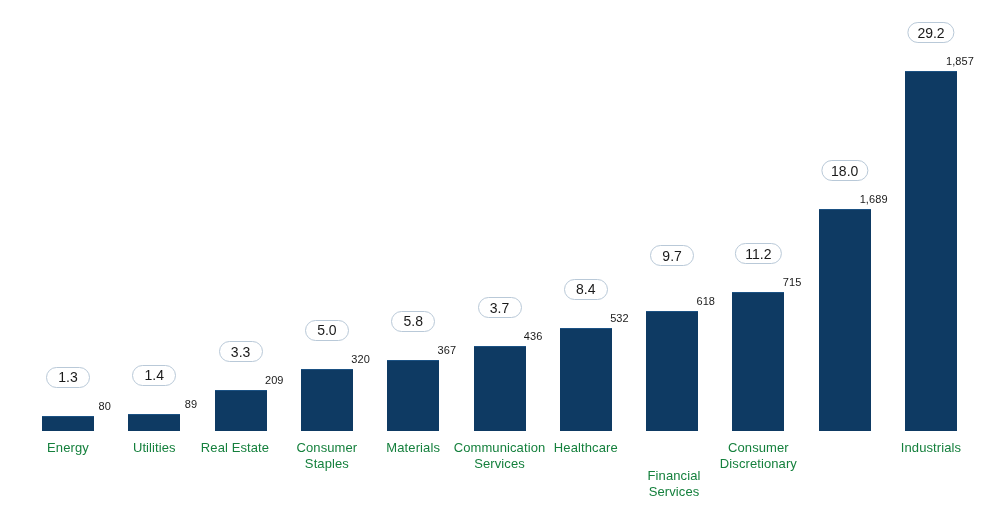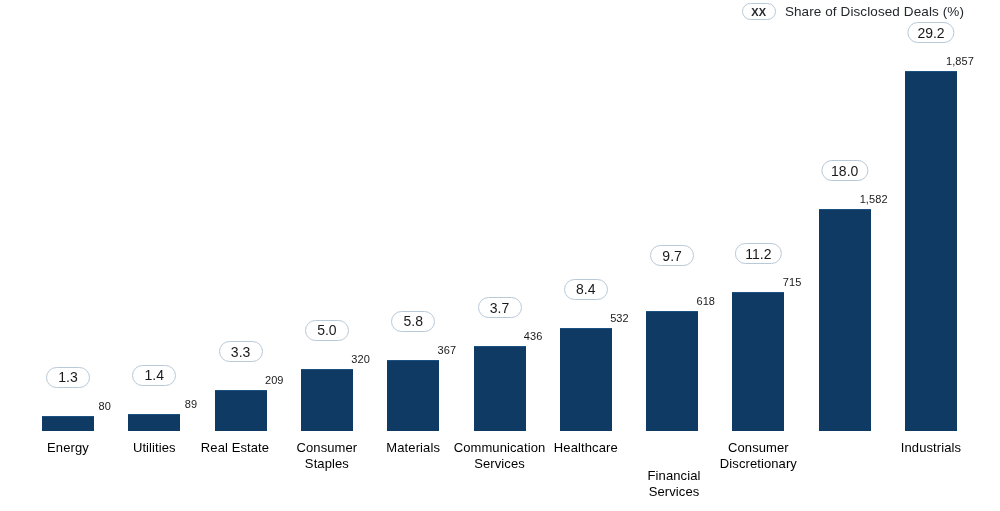--- a/index.html
+++ b/index.html
@@ -114,33 +114,29 @@
     height: 80px;
   }
   .cat-label {
     position: absolute;
     top: 9px;
     width: 96px;
     margin-left: -48px;
     text-align: center;
     font-size: 13px;
     line-height: 16px;
-    color: #000000;
+    color: #15803d;
     letter-spacing: 0.1px;
   }
 </style>
 </head>
 <body>
 
 <div id="chart-root">
 
-  <div class="legend">
-    <span class="legend-pill">XX</span>
-    <span class="legend-label">Share of Disclosed Deals (%)</span>
-  </div>
 
   <div class="plot">
       <div class="bar-col" style="left: 68px;">
         <div class="bar" style="height: 15.5089px; background: rgb(14, 58, 99); border-top-color: rgb(27, 81, 131);"></div>
         <div class="value-label" style="bottom: 19.5089px;">80</div>
         <div class="share-pill" style="bottom: 43.5089px; border-color: rgb(185, 201, 216); margin-top: 16px;">1.3</div>
       </div>
       <div class="bar-col" style="left: 154.3px;">
         <div class="bar" style="height: 17.2536px; background: rgb(14, 58, 99); border-top-color: rgb(27, 81, 131);"></div>
         <div class="value-label" style="bottom: 21.2536px;">89</div>
@@ -176,21 +172,21 @@
         <div class="value-label" style="bottom: 123.806px;">618</div>
         <div class="share-pill" style="bottom: 165px; border-color: rgb(185, 201, 216);">9.7</div>
       </div>
       <div class="bar-col" style="left: 758.4px;">
         <div class="bar" style="height: 138.611px; background: rgb(14, 58, 99); border-top-color: rgb(27, 81, 131);"></div>
         <div class="value-label" style="bottom: 142.611px;">715</div>
         <div class="share-pill" style="bottom: 166.611px; border-color: rgb(185, 201, 216);">11.2</div>
       </div>
       <div class="bar-col" style="left: 844.7px;">
         <div class="bar" style="height: 221.583px; background: rgb(14, 58, 99); border-top-color: rgb(27, 81, 131);"></div>
-        <div class="value-label" style="bottom: 225.583px;">1,582</div>
+        <div class="value-label" style="bottom: 225.583px;">1,689</div>
         <div class="share-pill" style="bottom: 249.583px; border-color: rgb(185, 201, 216);">18.0</div>
       </div>
       <div class="bar-col" style="left: 931px;">
         <div class="bar" style="height: 360px; background: rgb(14, 58, 99); border-top-color: rgb(27, 81, 131);"></div>
         <div class="value-label" style="bottom: 364px;">1,857</div>
         <div class="share-pill" style="bottom: 388px; border-color: rgb(185, 201, 216);">29.2</div>
       </div>
     </div>
 
   <div class="axis">

